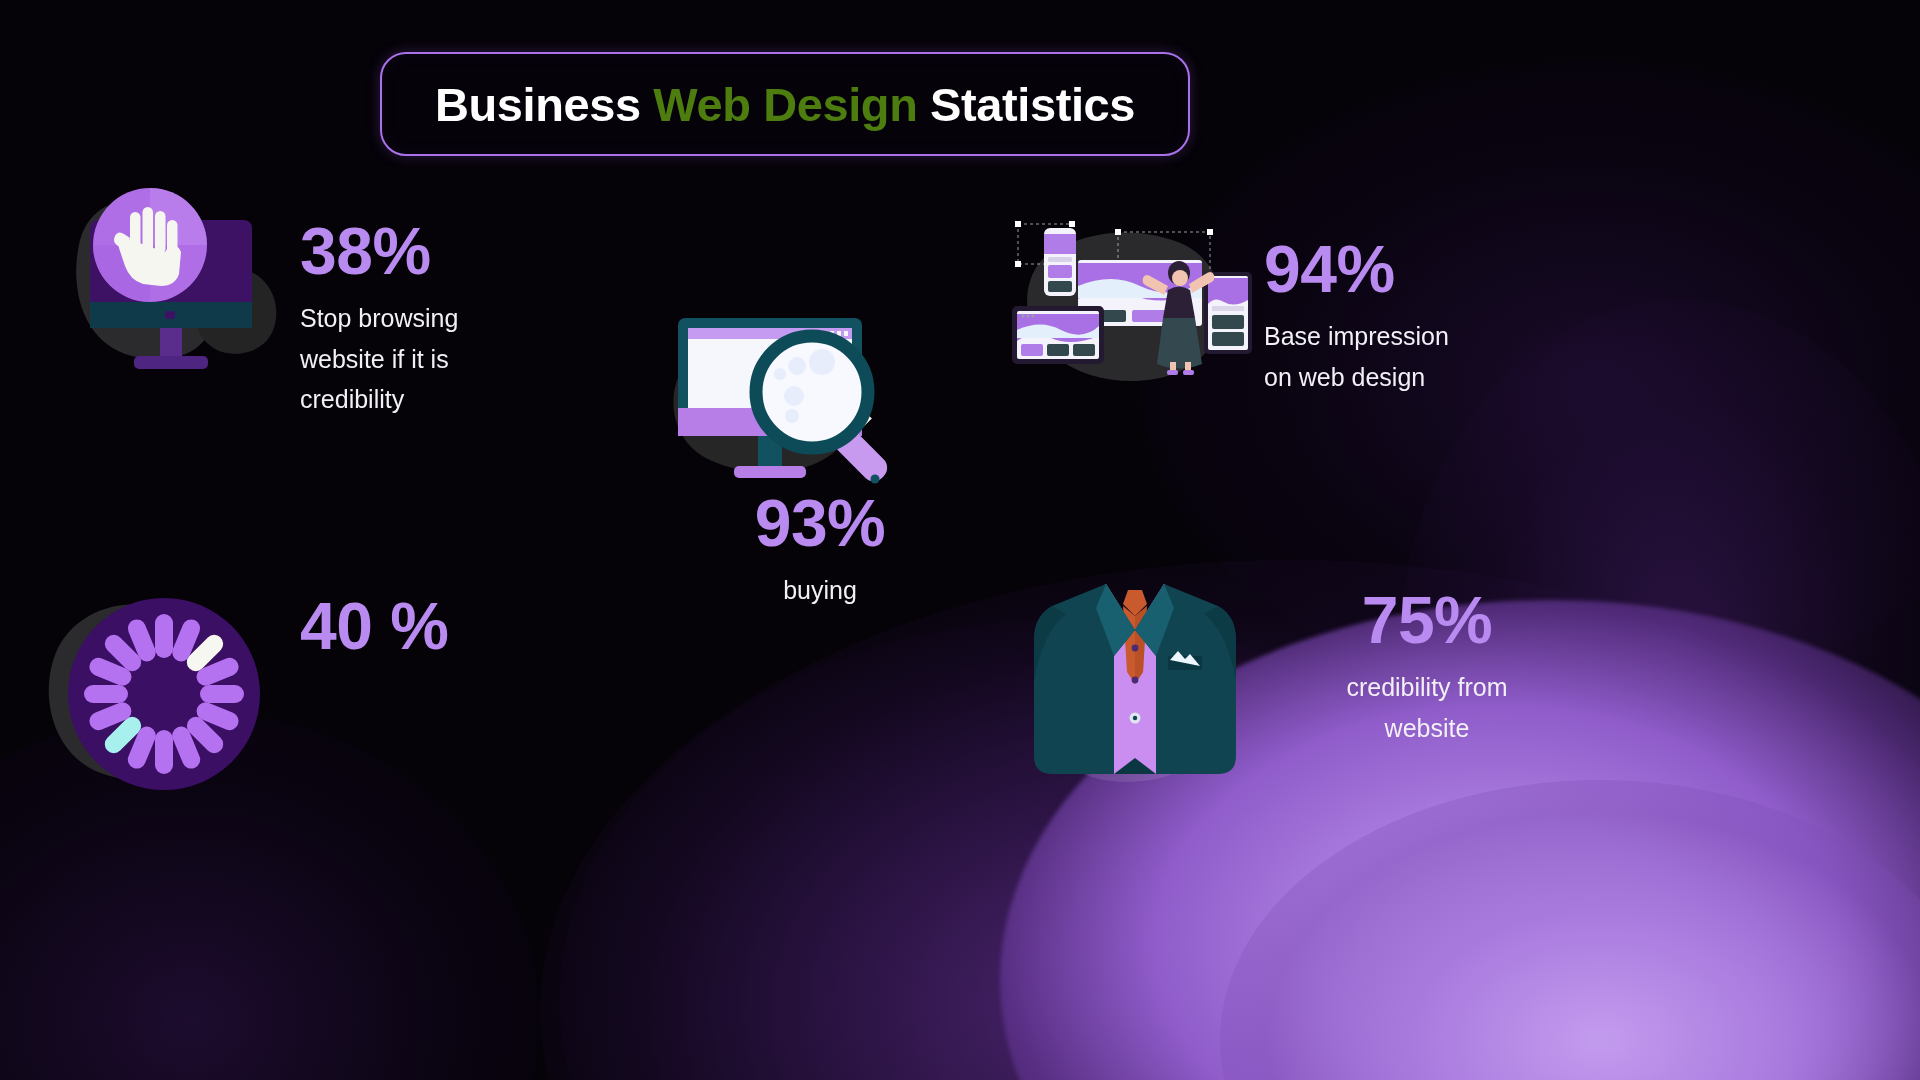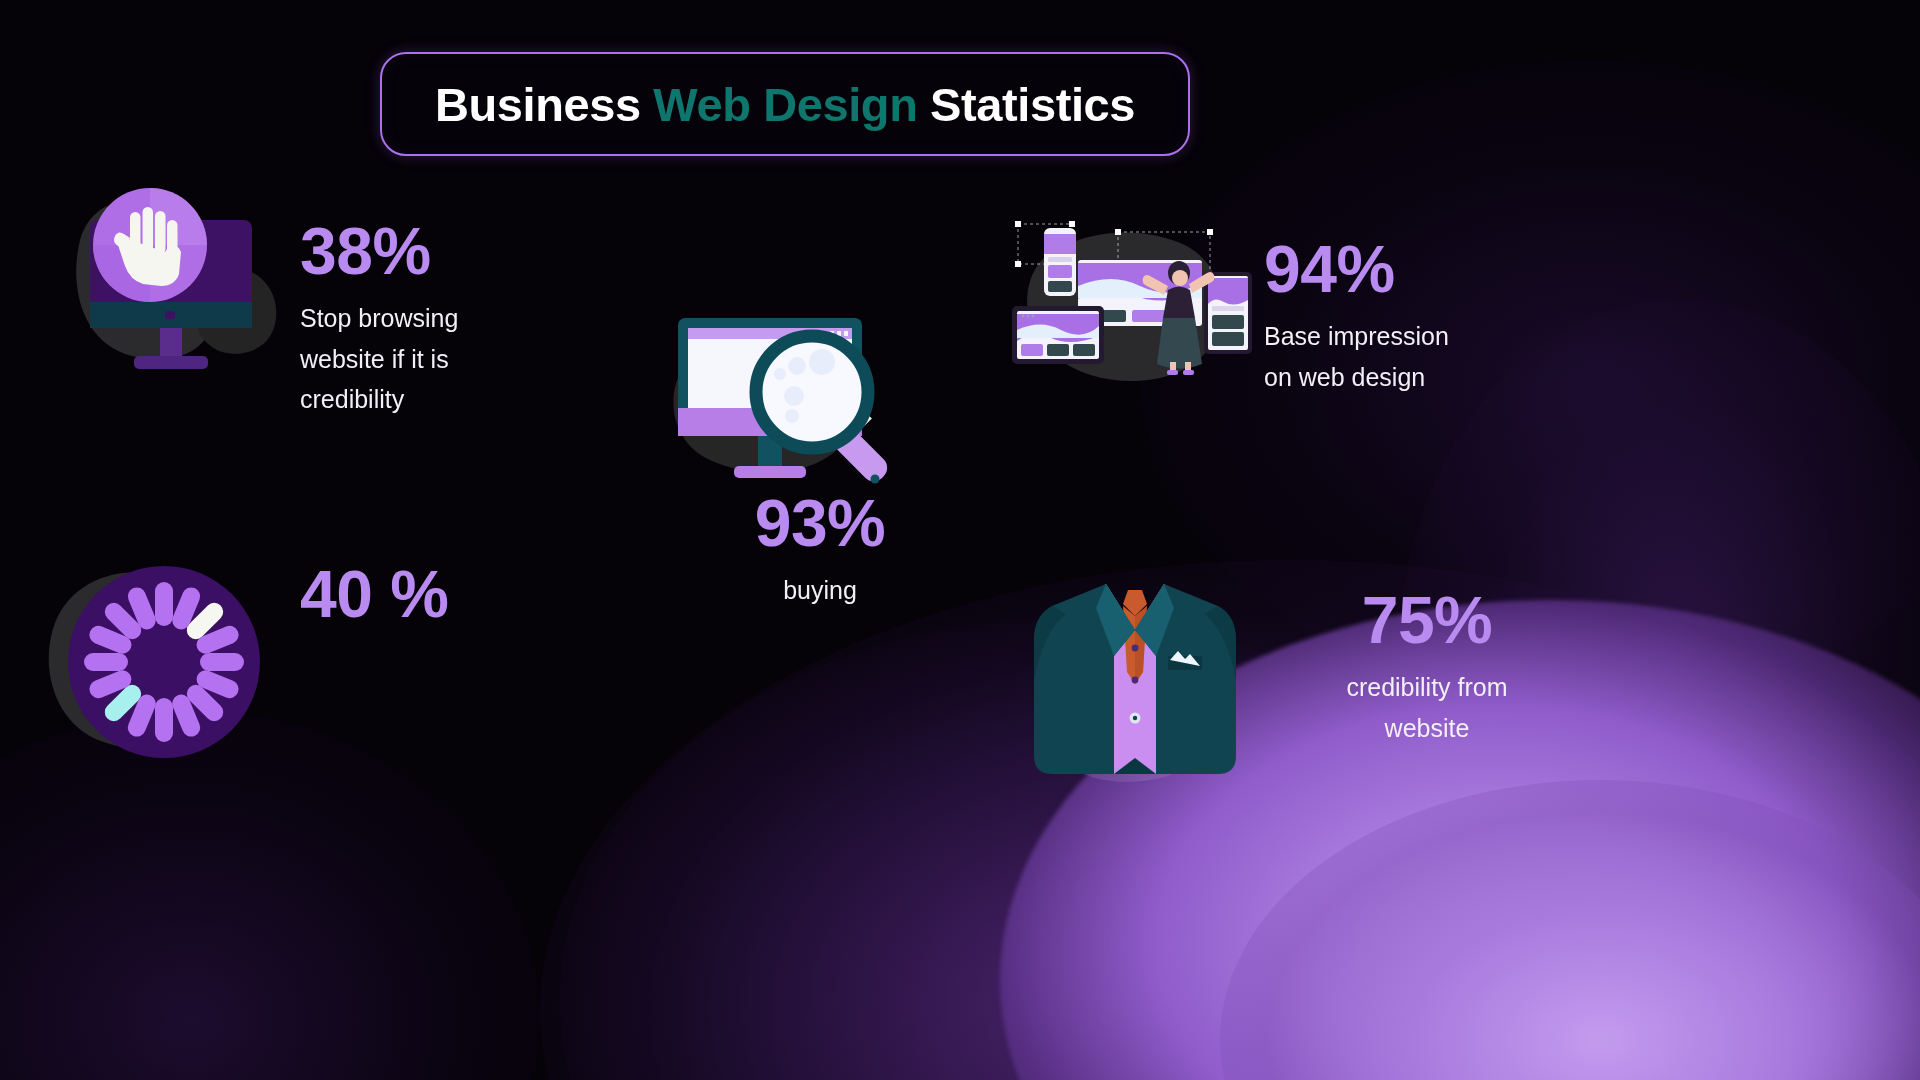--- a/index.html
+++ b/index.html
@@ -69,21 +69,21 @@
     width:810px; height:104px;
     border:2px solid #a971ec; border-radius:26px;
     display:flex; align-items:center; justify-content:center;
     box-shadow:0 0 14px rgba(169,113,236,.25), inset 0 0 18px rgba(169,113,236,.06);
     background:rgba(6,2,12,.45);
   }
   #title-text {
     font-size:47px; font-weight:700; color:#ffffff;
     letter-spacing:-0.4px; white-space:nowrap;
   }
-  #title-text .accent { color:#0f766e; }
+  #title-text .accent { color:#4d7c0f; }
 
   
   .stat { position:absolute; }
   .pct {
     font-size:66px; font-weight:700; color:#b98bf0;
     line-height:1.0; letter-spacing:-0.5px; margin-bottom:14px;
   }
   .desc {
     font-size:25px; color:#f2f0f6; line-height:1.62; font-weight:400;
   }
@@ -257,21 +257,21 @@
   </svg>
 
   <div style="position:absolute; left:0; top:190px; width:440px;">
     <div class="pct">93%</div>
     <div class="desc">
       <div>buying</div>
     </div>
   </div>
 </div>
 
-<div class="stat" style="left:36px; top:536px; width:560px; height:250px;">
+<div class="stat" style="left:36px; top:568px; width:560px; height:250px;">
 
   <svg width="250" height="230" viewBox="0 0 250 230" style="position:absolute;left:0;top:4px">
     <path d="M22 76 C2 118 14 180 62 200 C116 222 186 200 200 156 C214 110 186 58 140 40 C94 22 42 36 22 76Z" fill="#2b2b2d"></path>
     <circle cx="128" cy="122" r="96" fill="#3b0f63"></circle>
     <g>
       <rect x="119" y="42" width="18" height="44" rx="9" fill="#b472f0"></rect>
       <rect x="119" y="42" width="18" height="44" rx="9" fill="#f7f7f2" transform="rotate(45 128 122)"></rect>
       <rect x="119" y="42" width="18" height="44" rx="9" fill="#b472f0" transform="rotate(90 128 122)"></rect>
       <rect x="119" y="42" width="18" height="44" rx="9" fill="#b472f0" transform="rotate(135 128 122)"></rect>
       <rect x="119" y="42" width="18" height="44" rx="9" fill="#b472f0" transform="rotate(180 128 122)"></rect>

